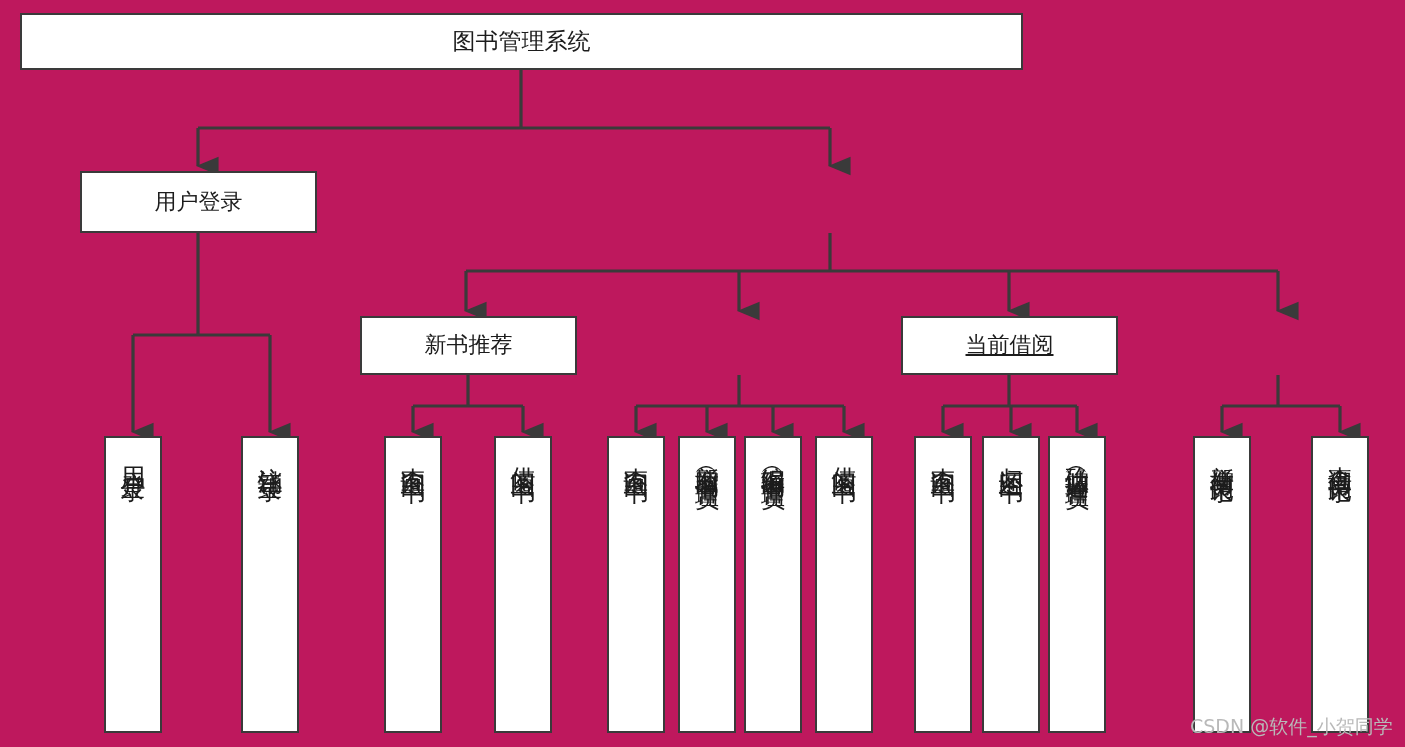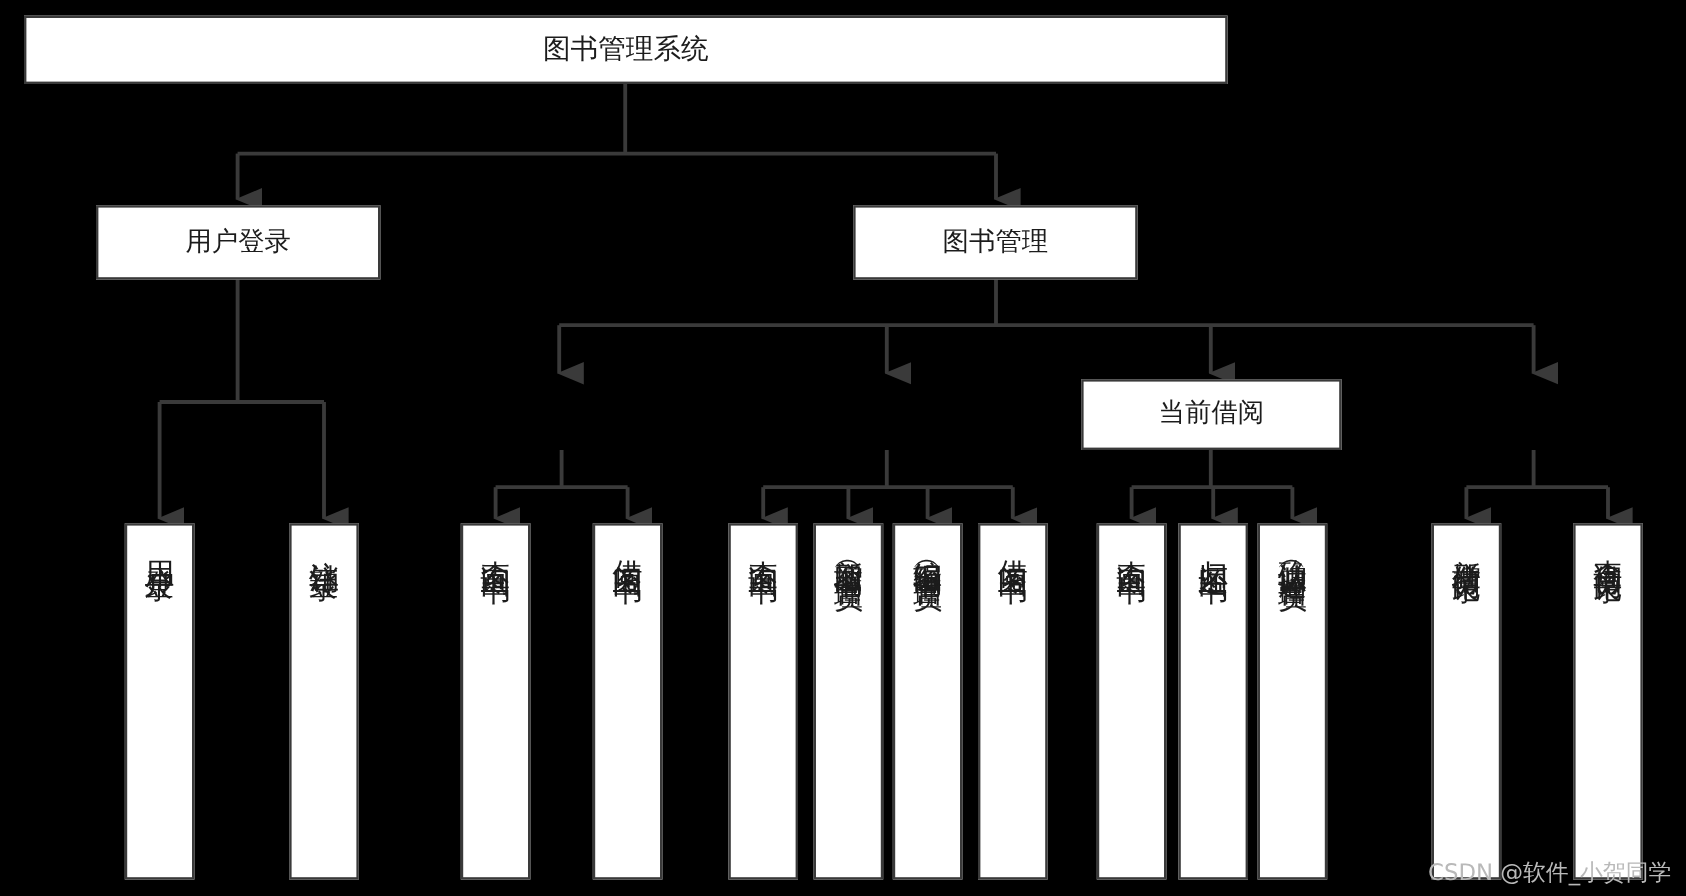--- a/index.html
+++ b/index.html
@@ -8,21 +8,21 @@
     padding: 0;
     background: #ffffff;
   }
   body {
     font-family: "DejaVu Sans", "Liberation Sans", sans-serif;
   }
   #canvas {
     position: relative;
     width: 1405px;
     height: 747px;
-    background: #000000;
+    background: #be185d;
     overflow: hidden;
   }
   #wires {
     position: absolute;
     left: 0;
     top: 0;
     width: 1405px;
     height: 747px;
     pointer-events: none;
   }
@@ -133,27 +133,27 @@
   </svg>
 
   <div class="node n-root" style="left:20px; top:13px; width:1003px; height:57px;">
     <span class="lbl">图书管理系统</span>
   </div>
 
   <div class="node n-cat" style="left:80px; top:171px; width:237px; height:62px;">
     <span class="lbl">用户登录</span>
   </div>
 
-  <div class="node n-cat" style="left:711px; top:171px; width:237px; height:62px;">
-    <span class="lbl">图书管理</span>
-  </div>
-
-
-
-  <div class="node n-cat" style="left:901px; top:316px; width:217px; height:59px;">
+
+  <div class="node n-cat" style="left:360px; top:316px; width:217px; height:59px;">
+    <span class="lbl">新书推荐</span>
+  </div>
+
+
+  <div class="node n-cat" style="left:901px; top:316px; width:217px; height:59px;text-decoration:underline;">
     <span class="lbl">当前借阅</span>
   </div>
 
 
   <div class="node n-leaf" style="left:104px; top:436px; width:58px; height:297px;">
     <span class="lbl">用户登录</span>
   </div>
 
   <div class="node n-leaf" style="left:241px; top:436px; width:58px; height:297px;">
     <span class="lbl">注销登录</span>

